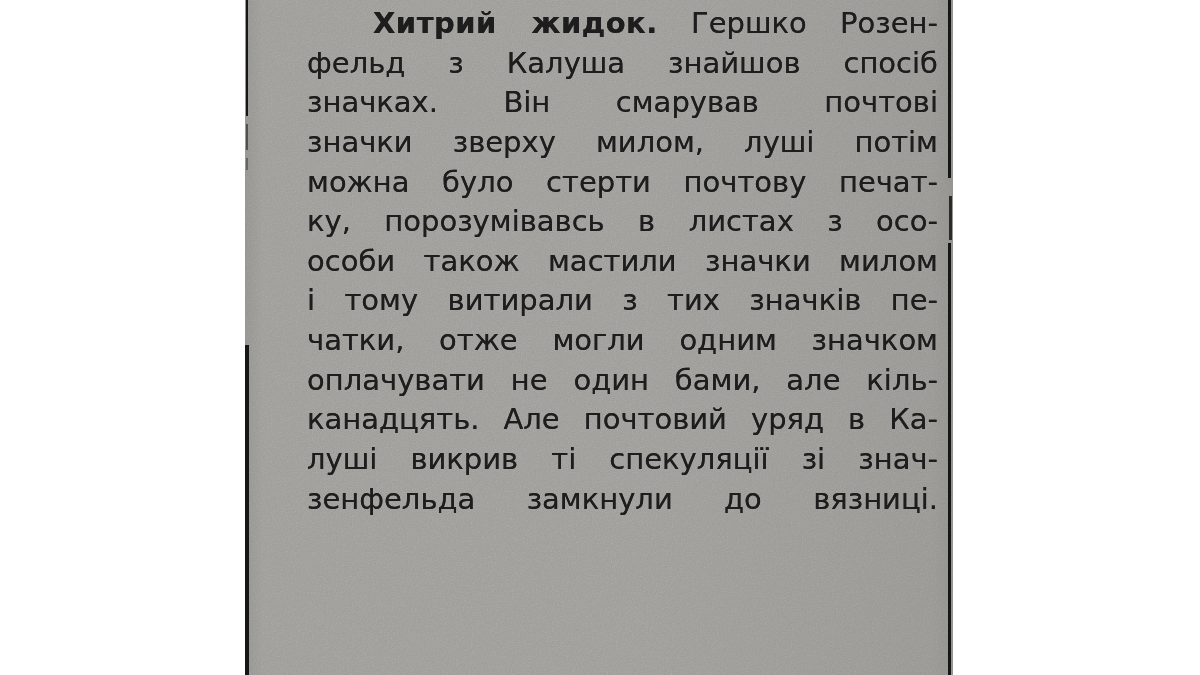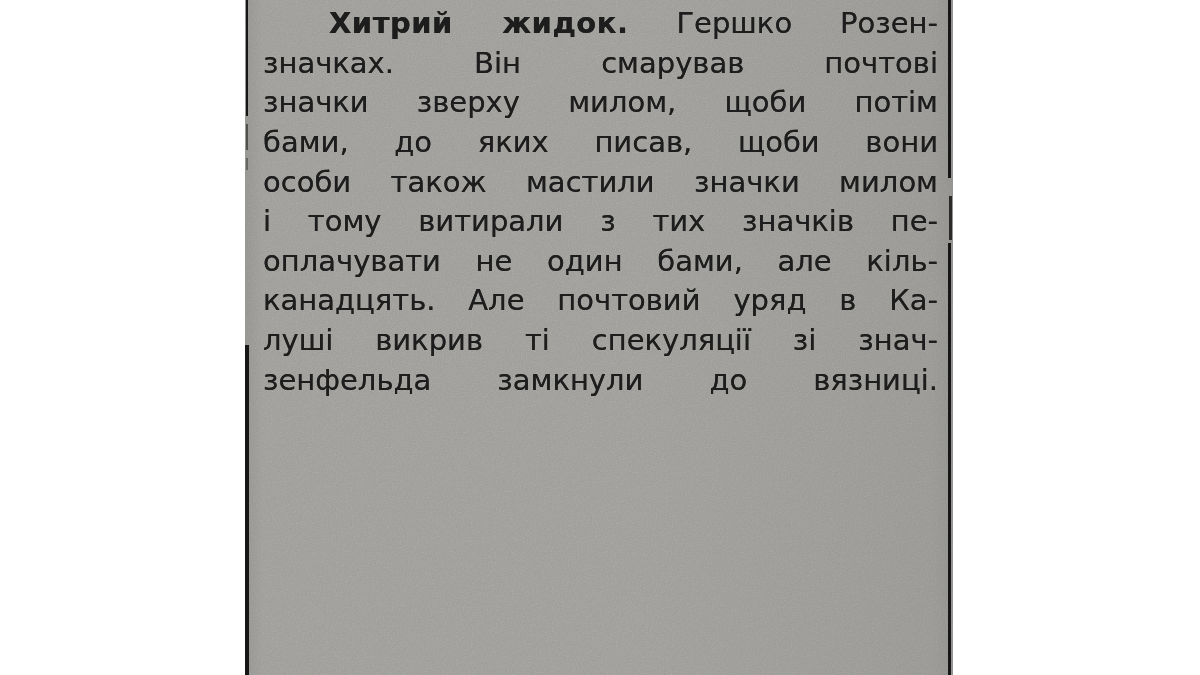--- a/index.html
+++ b/index.html
@@ -41,20 +41,21 @@
   .article{
     position:absolute;left:18px;top:4px;width:675px;
     color:var(--ink);
     font-size:29px;
     text-shadow:0 0 0.6px rgba(25,25,25,.85);
   }
   .line{
     height:39.65px;line-height:39.65px;white-space:nowrap;
     text-align:justify;text-align-last:justify;
     overflow:visible;
+    margin-left:44px;
   }
   .line.first{padding-left:66px;}
   .heading{font-weight:bold;letter-spacing:.5px;}
 </style>
 </head>
 <body>
 
 <div class="stage">
   <div class="clipping">
 
@@ -69,25 +70,28 @@
     <div class="rule rule-left-top"></div>
     <div class="rule rule-left-dash-a"></div>
     <div class="rule rule-left-dash-b"></div>
     <div class="rule rule-left-bottom"></div>
     <div class="rule rule-right-top"></div>
     <div class="rule rule-right-dash"></div>
     <div class="rule rule-right-bottom"></div>
 
     <div class="article">
       <div class="line first"><span class="heading">Хитрий жидок.</span> <span>Гершко Розен-</span></div>
+      <div class="line">фельд з Калуша знайшов спосіб</div>
       <div class="line">значках. Він смарував почтові</div>
-      <div class="line">значки зверху милом, щоби потім</div>
-      <div class="line">бами, до яких писав, щоби вони</div>
+      <div class="line">значки зверху милом, луші потім</div>
+      <div class="line">можна було стерти почтову печат-</div>
+      <div class="line">ку, порозумівавсь в листах з осо-</div>
       <div class="line">особи також мастили значки милом</div>
       <div class="line">і тому витирали з тих значків пе-</div>
+      <div class="line">чатки, отже могли одним значком</div>
       <div class="line">оплачувати не один бами, але кіль-</div>
       <div class="line">канадцять. Але почтовий уряд в Ка-</div>
       <div class="line">луші викрив ті спекуляції зі знач-</div>
       <div class="line">зенфельда замкнули до вязниці.</div>
     </div>
 
   </div>
 </div>
 
 </body></html>

